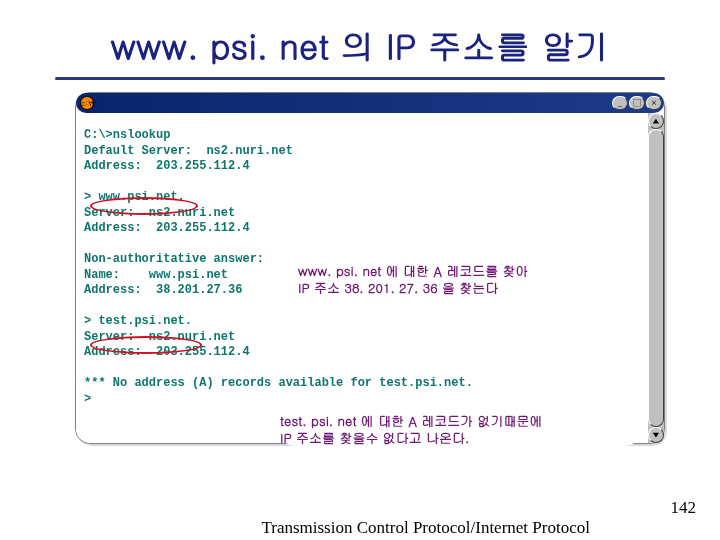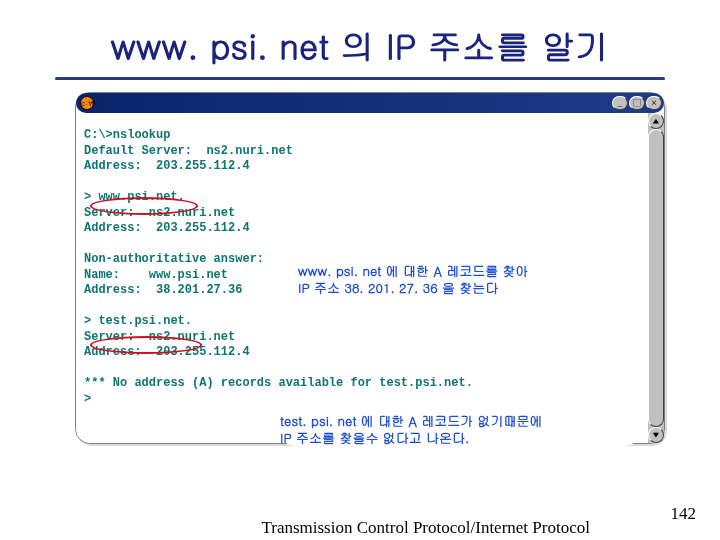--- a/index.html
+++ b/index.html
@@ -118,42 +118,42 @@
       border-radius: 50%;
       pointer-events: none;
     }
     .circle1 { left: 14px; top: 84px; width: 108px; height: 18px; border-radius: 50%/50%; }
     .circle2 { left: 14px; top: 223px; width: 112px; height: 18px; border-radius: 50%/50%; }
     .annot-text {
       position: absolute;
       font-family: "Gulim", sans-serif;
       font-size: 13px;
       font-weight: bold;
-      color: #1d4ed8;
+      color: #701a75;
       line-height: 17px;
       background: #fff;
     }
     .annot1 { left: 222px; top: 149px; width: 330px; }
     .annot2 { left: 164px; top: 299px; width: 360px; margin-left: 40px; }
     .footer {
       position: absolute;
       bottom: 22px;
       left: 0;
       right: 0;
       display: flex;
       justify-content: center;
       font-family: "Times New Roman", serif;
       font-size: 17px;
       color: #000;
     }
     .foot-text { position: absolute; left: 50%; transform: translateX(-30%); }
     .page-num {
       position: absolute;
       right: 24px;
-      bottom: 16px;
+      bottom: 22px;
       font-family: "Times New Roman", serif;
       font-size: 17px;
       color: #000;
     }
   </style>
 </head>
 <body>
 
 <div class="slide-title">www. psi. net 의 IP 주소를 알기</div>
 <div class="title-underline"></div>

